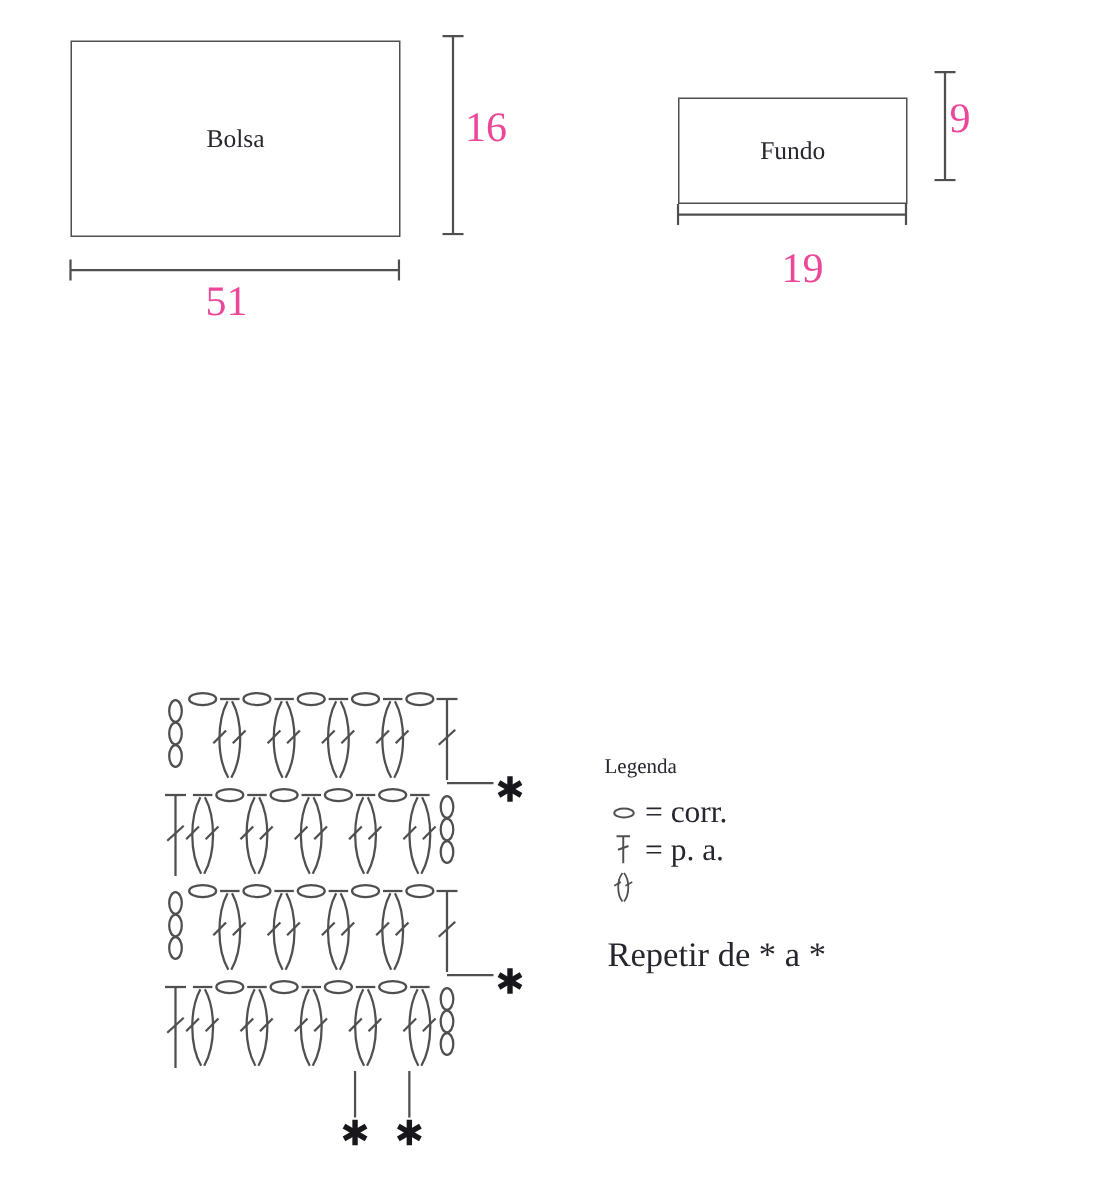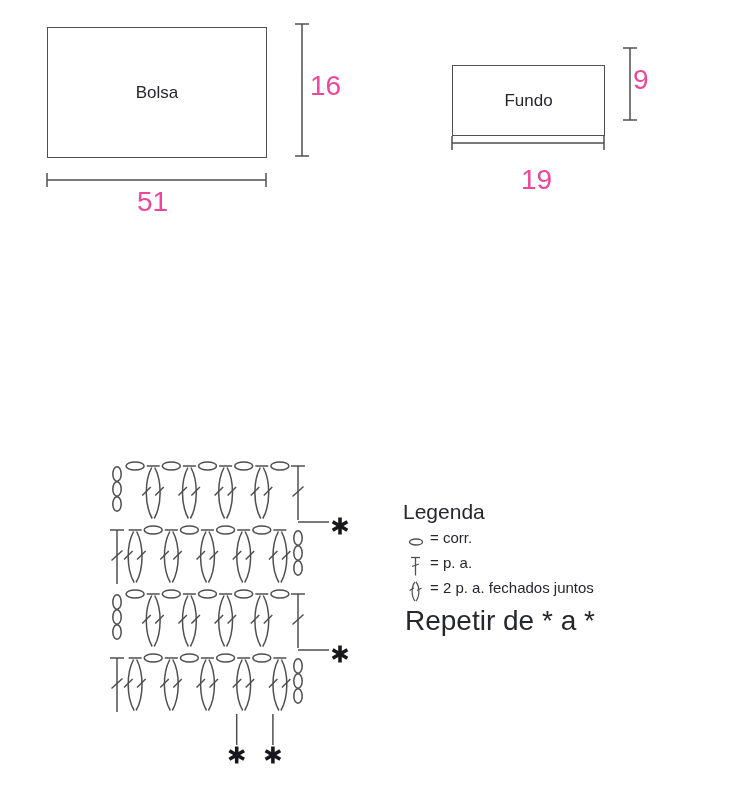--- a/index.html
+++ b/index.html
@@ -1,40 +1,40 @@
 <!DOCTYPE html>
 <html><head>
 <meta charset="utf-8">
 <style>
   html,body{margin:0;padding:0;background:#ffffff;}
   .page{position:relative;width:736px;height:796px;background:#ffffff;overflow:hidden;
-        font-family:Liberation Sans, sans-serif;color:#26262e;}
+        font-family:Liberation Serif, serif;color:#26262e;}
   .abs{position:absolute;}
   .piece-rect{position:absolute;border:1.4px solid #4f4f4f;display:flex;align-items:center;justify-content:center;}
   .piece-label{font-size:17px;color:#26262e;}
   .dim{position:absolute;display:block;}
   .num{position:absolute;font-size:28px;line-height:1;color:#ec4899;}
   #bolsa-rect{left:47px;top:27px;width:218px;height:129px;}
   #bolsa-hdim{left:294px;top:23px;}
   #bolsa-h-label{left:310px;top:72px;}
   #bolsa-wdim{left:46px;top:172px;}
   #bolsa-w-label{left:137px;top:188px;}
   #fundo-rect{left:452px;top:65px;width:151px;height:69px;}
   #fundo-hdim{left:622px;top:47px;}
   #fundo-h-label{left:633px;top:66px;}
   #fundo-wdim{left:451px;top:135px;}
   #fundo-w-label{left:521px;top:166px;}
   #chart-title{left:119px;top:420px;font-size:21px;line-height:1.1;color:#26262e;}
   #stitch-chart{left:100px;top:448px;}
   #legend{left:403px;top:500px;width:300px;}
-  .legend-title{font-size:21px;line-height:24px;margin-bottom:5px;}
-  .legend-item{display:flex;height:25px;font-size:15px;}
+  .legend-title{font-size:14px;line-height:24px;margin-bottom:5px;}
+  .legend-item{display:flex;height:25px;font-size:21px;}
   .licon{display:inline-flex;width:27px;justify-content:flex-start;align-items:center;padding-left:5px;box-sizing:border-box;}
   .ltext{white-space:pre;}
-  .legend-note{font-size:28px;line-height:26px;margin-top:4px;padding-left:2px;}
+  .legend-note{font-size:23px;line-height:26px;margin-top:20px;padding-left:2px;}
 </style>
 </head>
 <body>
 
 <div class="page">
 
   <div class="piece-rect" id="bolsa-rect">
     <span class="piece-label">Bolsa</span>
   </div>
   <svg class="dim" id="bolsa-hdim" width="16" height="134">
@@ -239,18 +239,17 @@
     </div>
     <div class="legend-item">
       <span class="licon">
         <svg width="15" height="23">
           <path d="M 7 2 C 3.2 6.5, 3.2 16.5, 7 21" fill="none" stroke="#4f4f4f" stroke-width="1.2"></path>
           <path d="M 8 2 C 11.8 6.5, 11.8 16.5, 8 21" fill="none" stroke="#4f4f4f" stroke-width="1.2"></path>
           <line x1="1.5" y1="10.5" x2="6" y2="8" stroke="#4f4f4f" stroke-width="1.1"></line>
           <line x1="9" y1="10.5" x2="13.5" y2="8" stroke="#4f4f4f" stroke-width="1.1"></line>
         </svg>
       </span>
-      <span class="ltext">= 2 p. a. fechados juntos</span>
     </div>
     <div class="legend-note">Repetir de * a *</div>
   </div>
 
 </div>
 
 </body></html>

